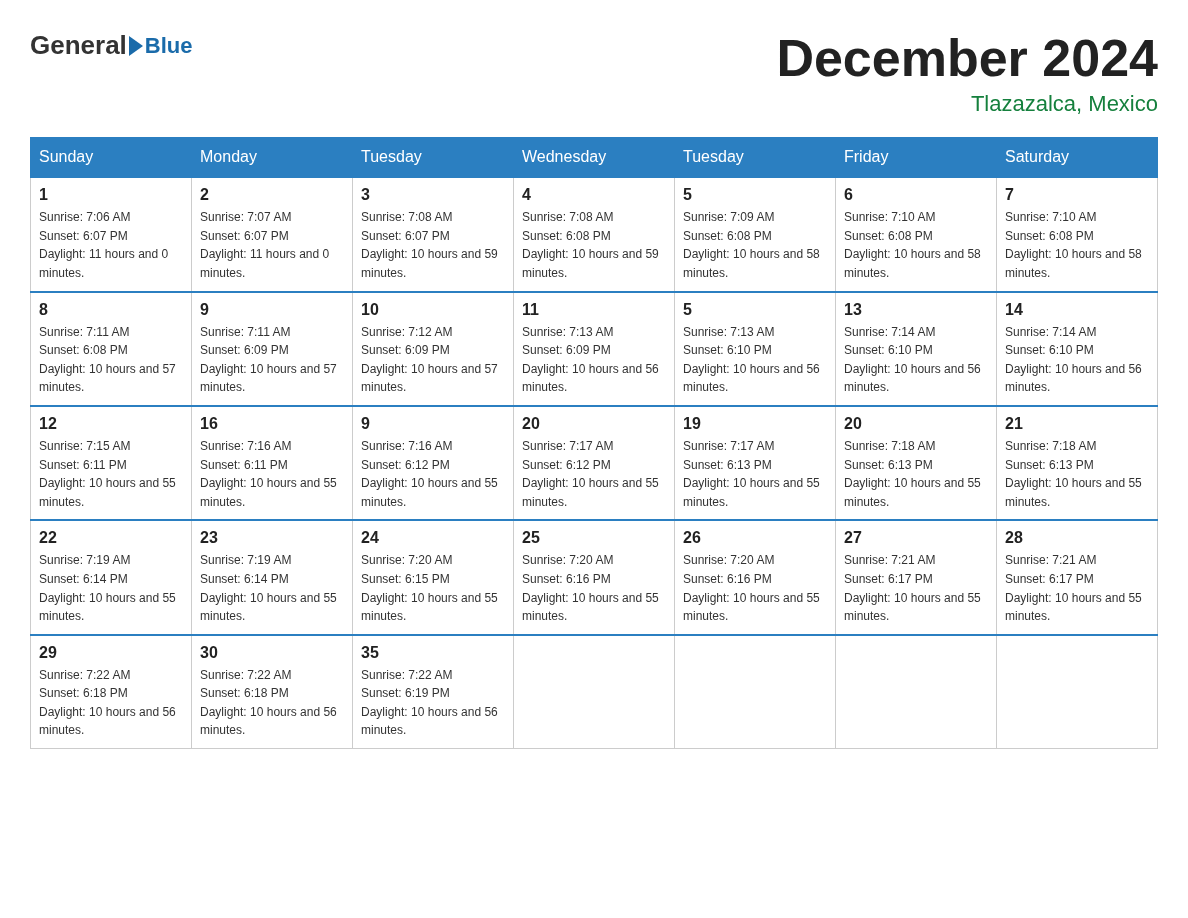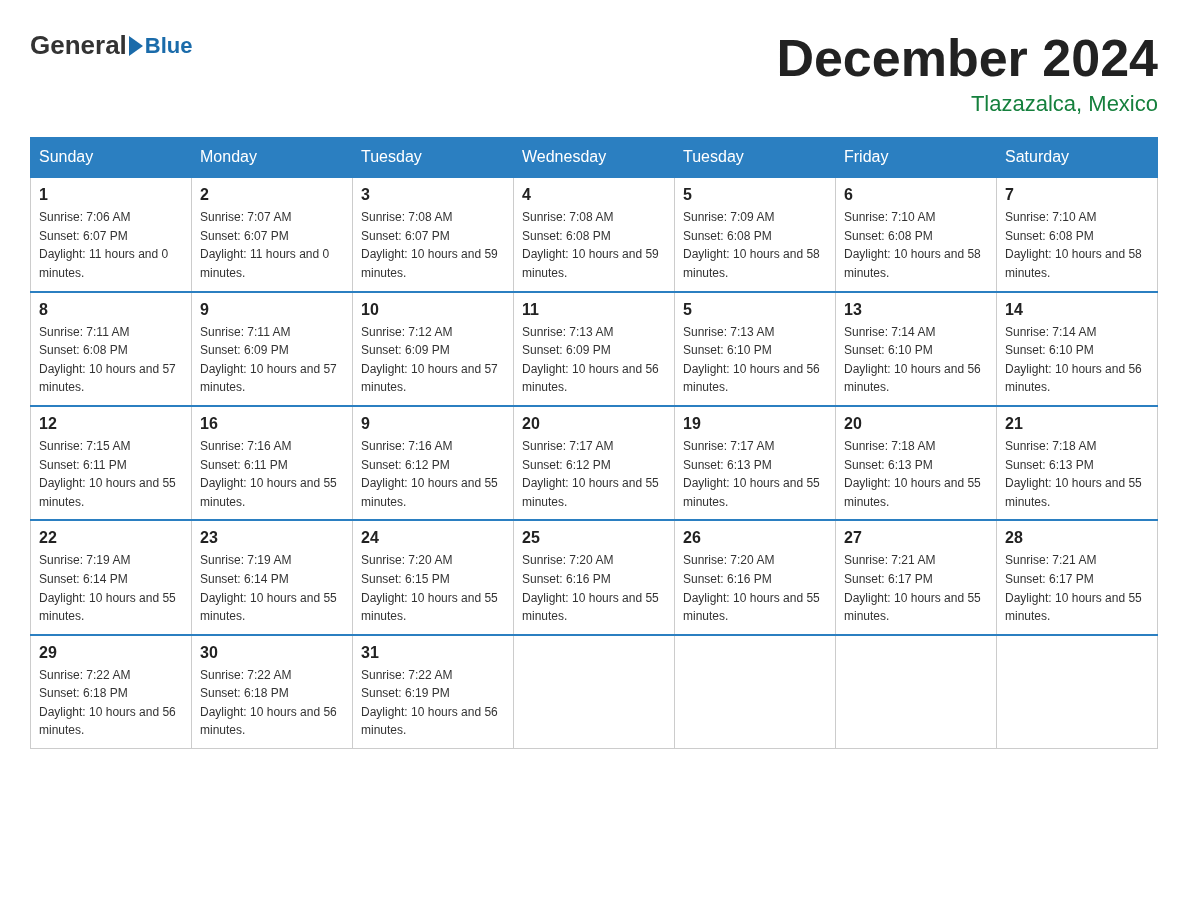--- a/index.html
+++ b/index.html
@@ -252,21 +252,21 @@
       <tr>
         <td>
           <span class="day-number">29</span>
           <div class="day-info">Sunrise: 7:22 AM<br>Sunset: 6:18 PM<br>Daylight: 10 hours and 56 minutes.</div>
         </td>
         <td>
           <span class="day-number">30</span>
           <div class="day-info">Sunrise: 7:22 AM<br>Sunset: 6:18 PM<br>Daylight: 10 hours and 56 minutes.</div>
         </td>
         <td>
-          <span class="day-number">31</span>
+          <span class="day-number">35</span>
           <div class="day-info">Sunrise: 7:22 AM<br>Sunset: 6:19 PM<br>Daylight: 10 hours and 56 minutes.</div>
         </td>
         <td class="empty-cell"></td>
         <td class="empty-cell"></td>
         <td class="empty-cell"></td>
         <td class="empty-cell"></td>
       </tr>
     </tbody>
 </table>
 

